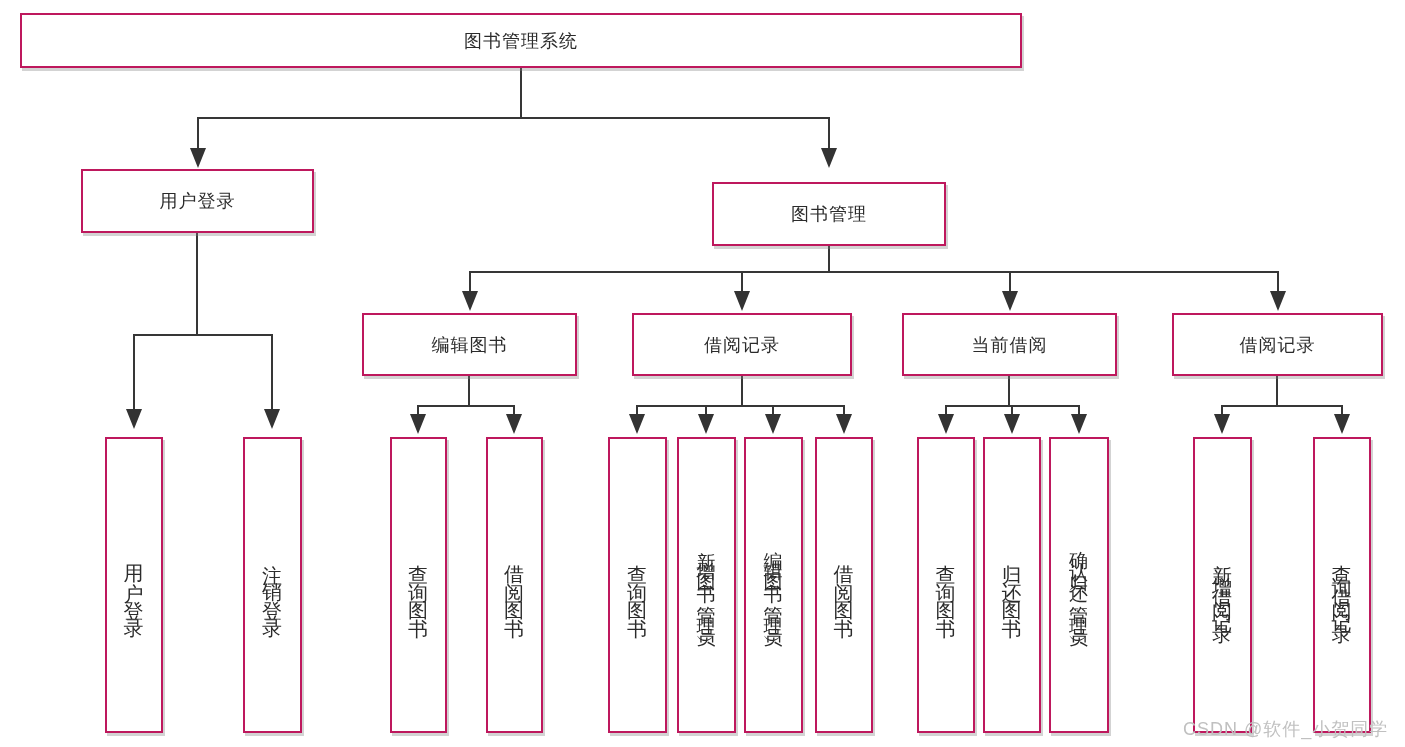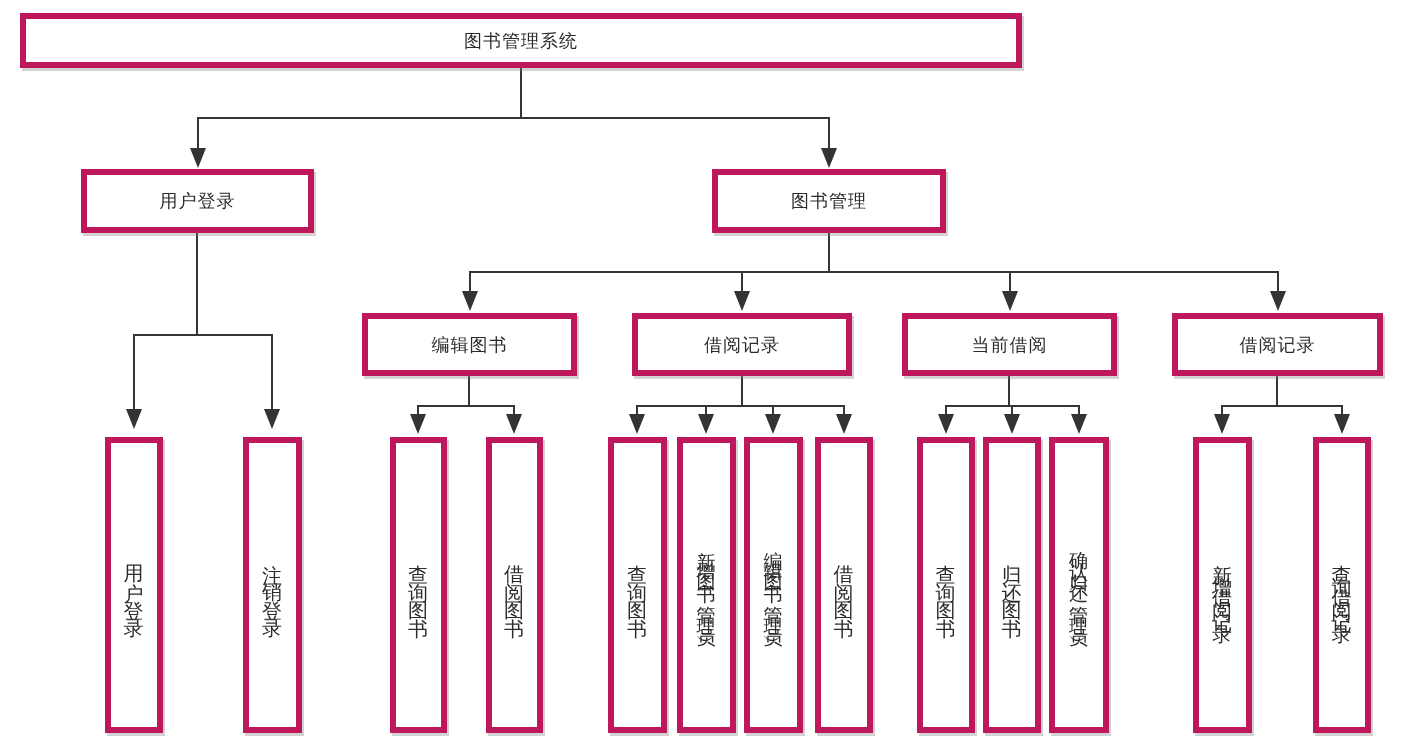--- a/index.html
+++ b/index.html
@@ -15,21 +15,21 @@
     position: relative;
     width: 1405px;
     height: 747px;
     background: #ffffff;
   }
   
   .box {
     position: absolute;
     box-sizing: border-box;
     background: #ffffff;
-    border: 6px solid #be185d;
+    border: 2px solid #be185d;
     box-shadow: 2px 3px 0 rgba(130,130,130,0.35);
     display: flex;
     align-items: center;
     justify-content: center;
     color: #2b2b2b;
     z-index: 2;
   }
   .box .hlabel {
     font-size: 18px;
     letter-spacing: 1px;
@@ -87,21 +87,21 @@
   <div class="v" style="left:520px; top:68px; height:50px;"></div>
   <div class="h" style="left:197px; top:117px; width:633px;"></div>
   <div class="v" style="left:197px; top:117px; height:32px;"></div>
   <div class="arr" style="left:190px; top:148px;"></div>
   <div class="v" style="left:828px; top:117px; height:32px;"></div>
   <div class="arr" style="left:821px; top:148px;"></div>
 
   <div class="box" style="left:81px; top:169px; width:233px; height:64px;">
     <span class="hlabel">用户登录</span>
   </div>
-  <div class="box" style="left:712px; top:169px; width:234px; height:64px;font-family:Liberation Mono, monospace;">
+  <div class="box" style="left:712px; top:182px; width:234px; height:64px;font-family:Liberation Mono, monospace;">
     <span class="hlabel">图书管理</span>
   </div>
 
   <div class="v" style="left:196px; top:233px; height:103px;"></div>
   <div class="h" style="left:133px; top:334px; width:140px;"></div>
   <div class="v" style="left:133px; top:334px; height:76px;"></div>
   <div class="arr" style="left:126px; top:409px;"></div>
   <div class="v" style="left:271px; top:334px; height:76px;"></div>
   <div class="arr" style="left:264px; top:409px;"></div>
 
@@ -200,14 +200,15 @@
     <span class="vtext v9">确认归还（管理员）</span>
   </div>
 
   <div class="box" style="left:1193px; top:437px; width:59px; height:296px;">
     <span class="vtext v6">新增借阅记录</span>
   </div>
   <div class="box" style="left:1313px; top:437px; width:58px; height:296px;">
     <span class="vtext v6">查询借阅记录</span>
   </div>
 
+  <div class="watermark">CSDN @软件_小贺同学</div>
 
 </div>
 
 </body></html>

